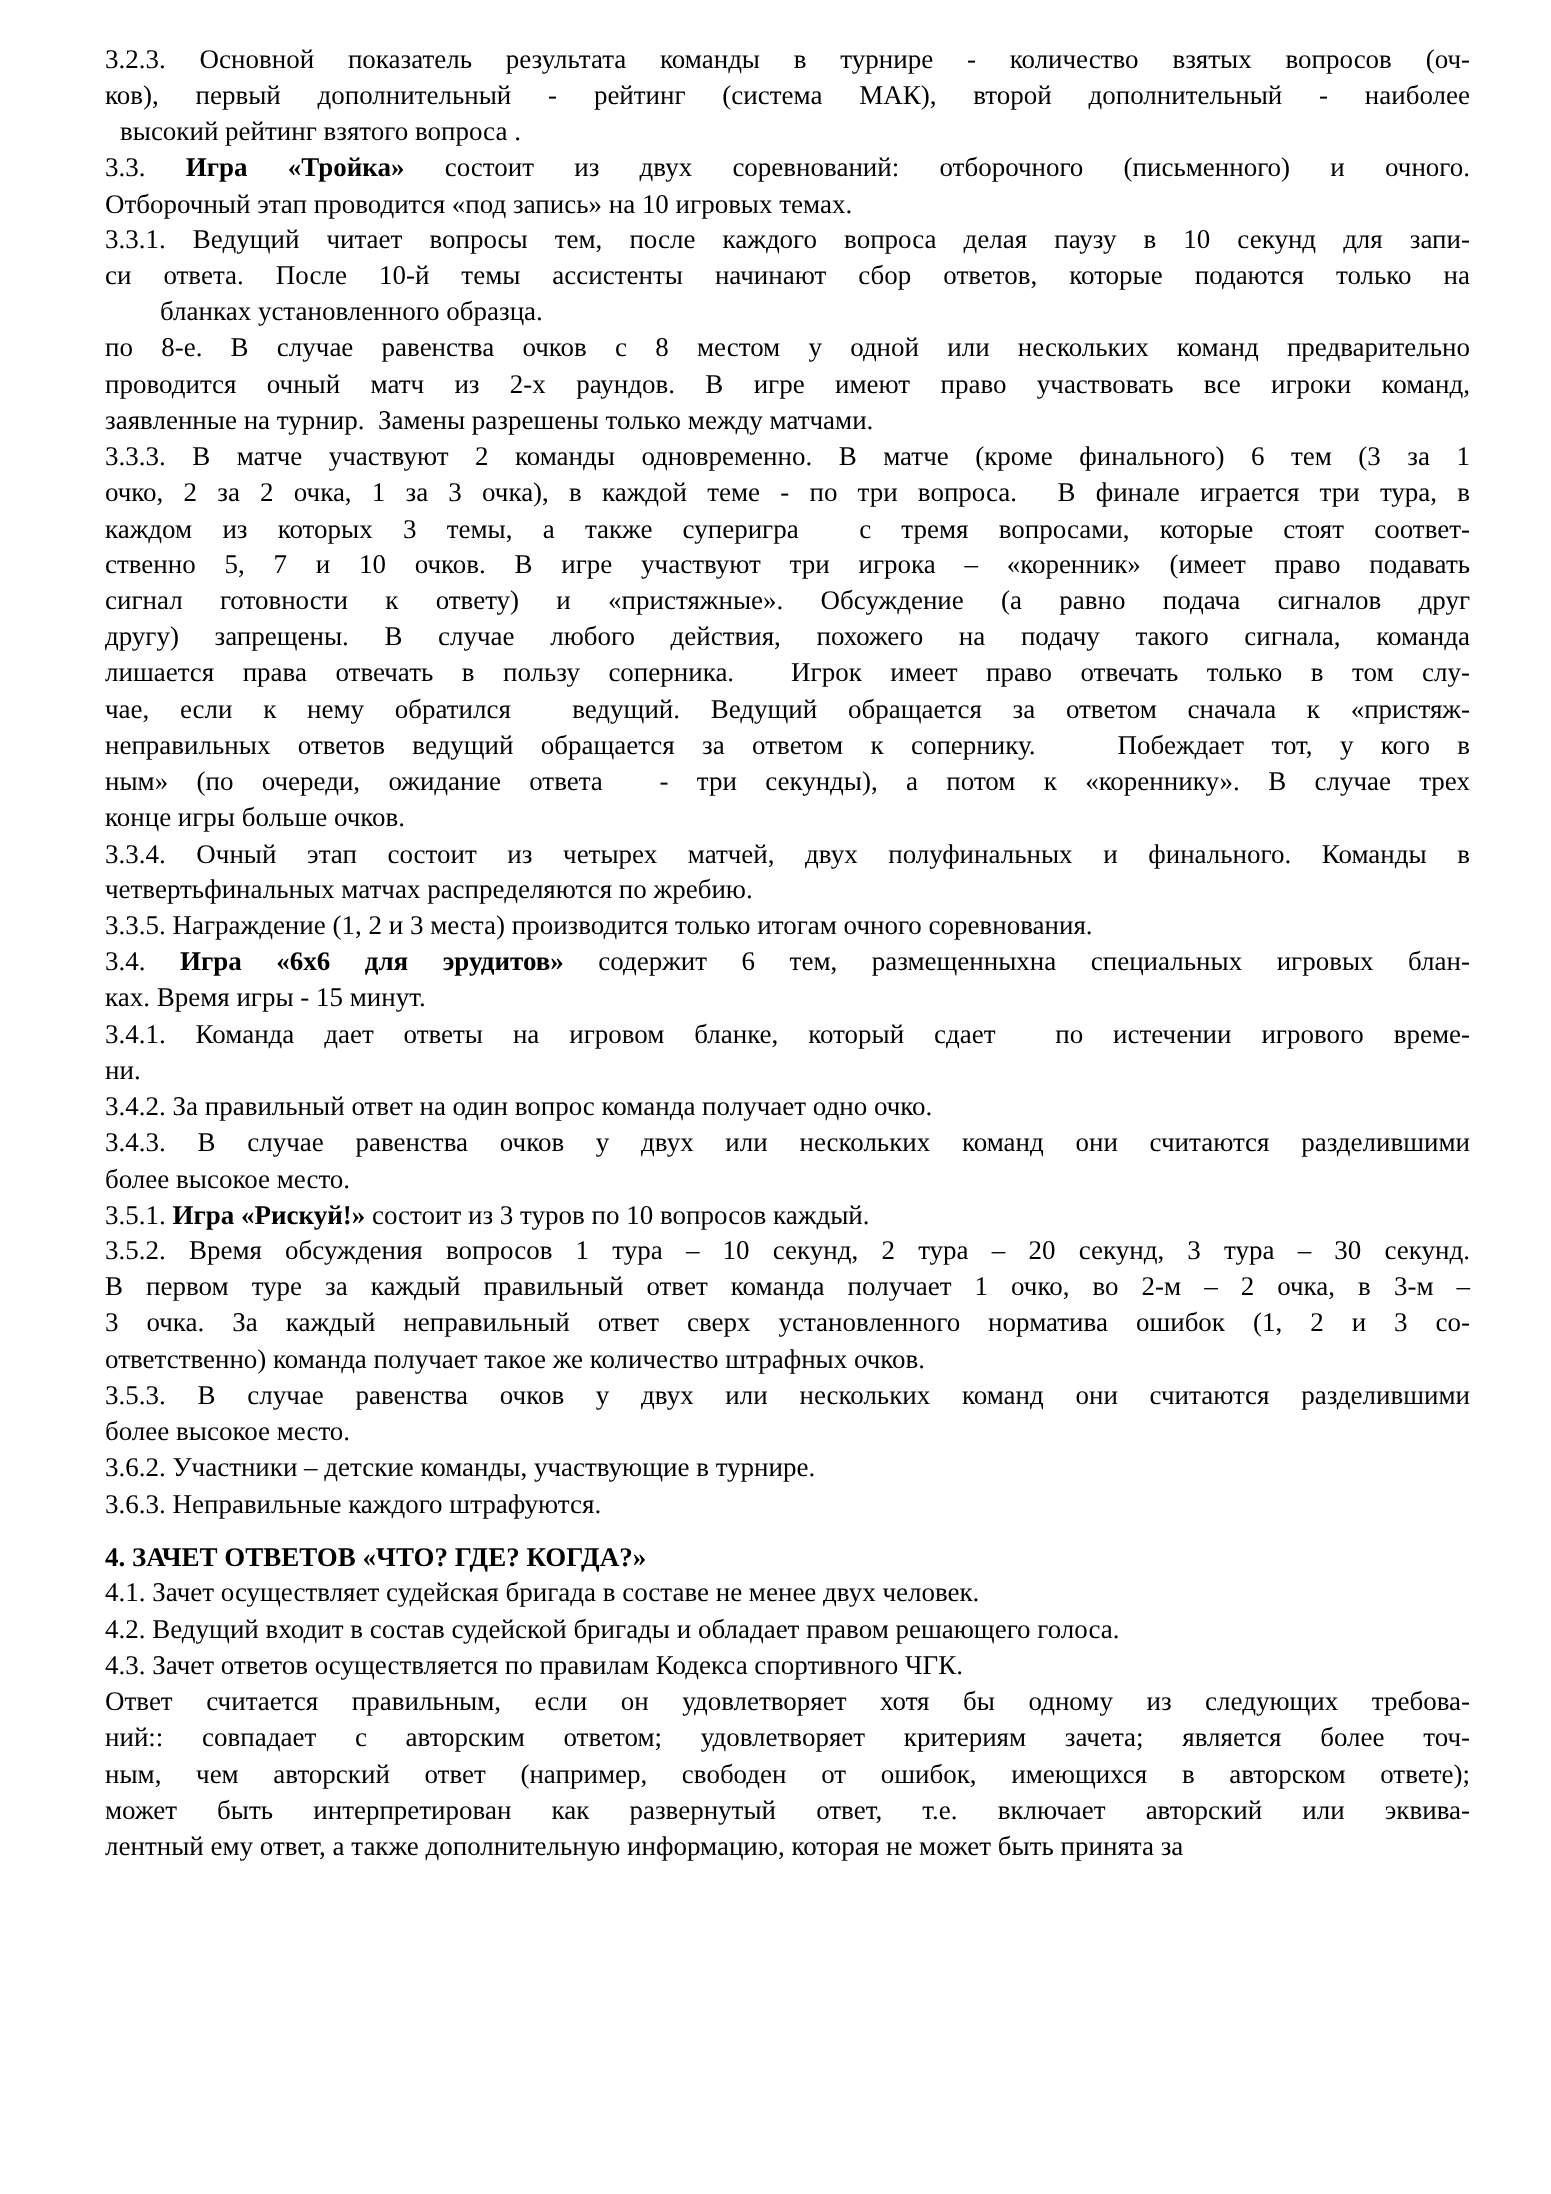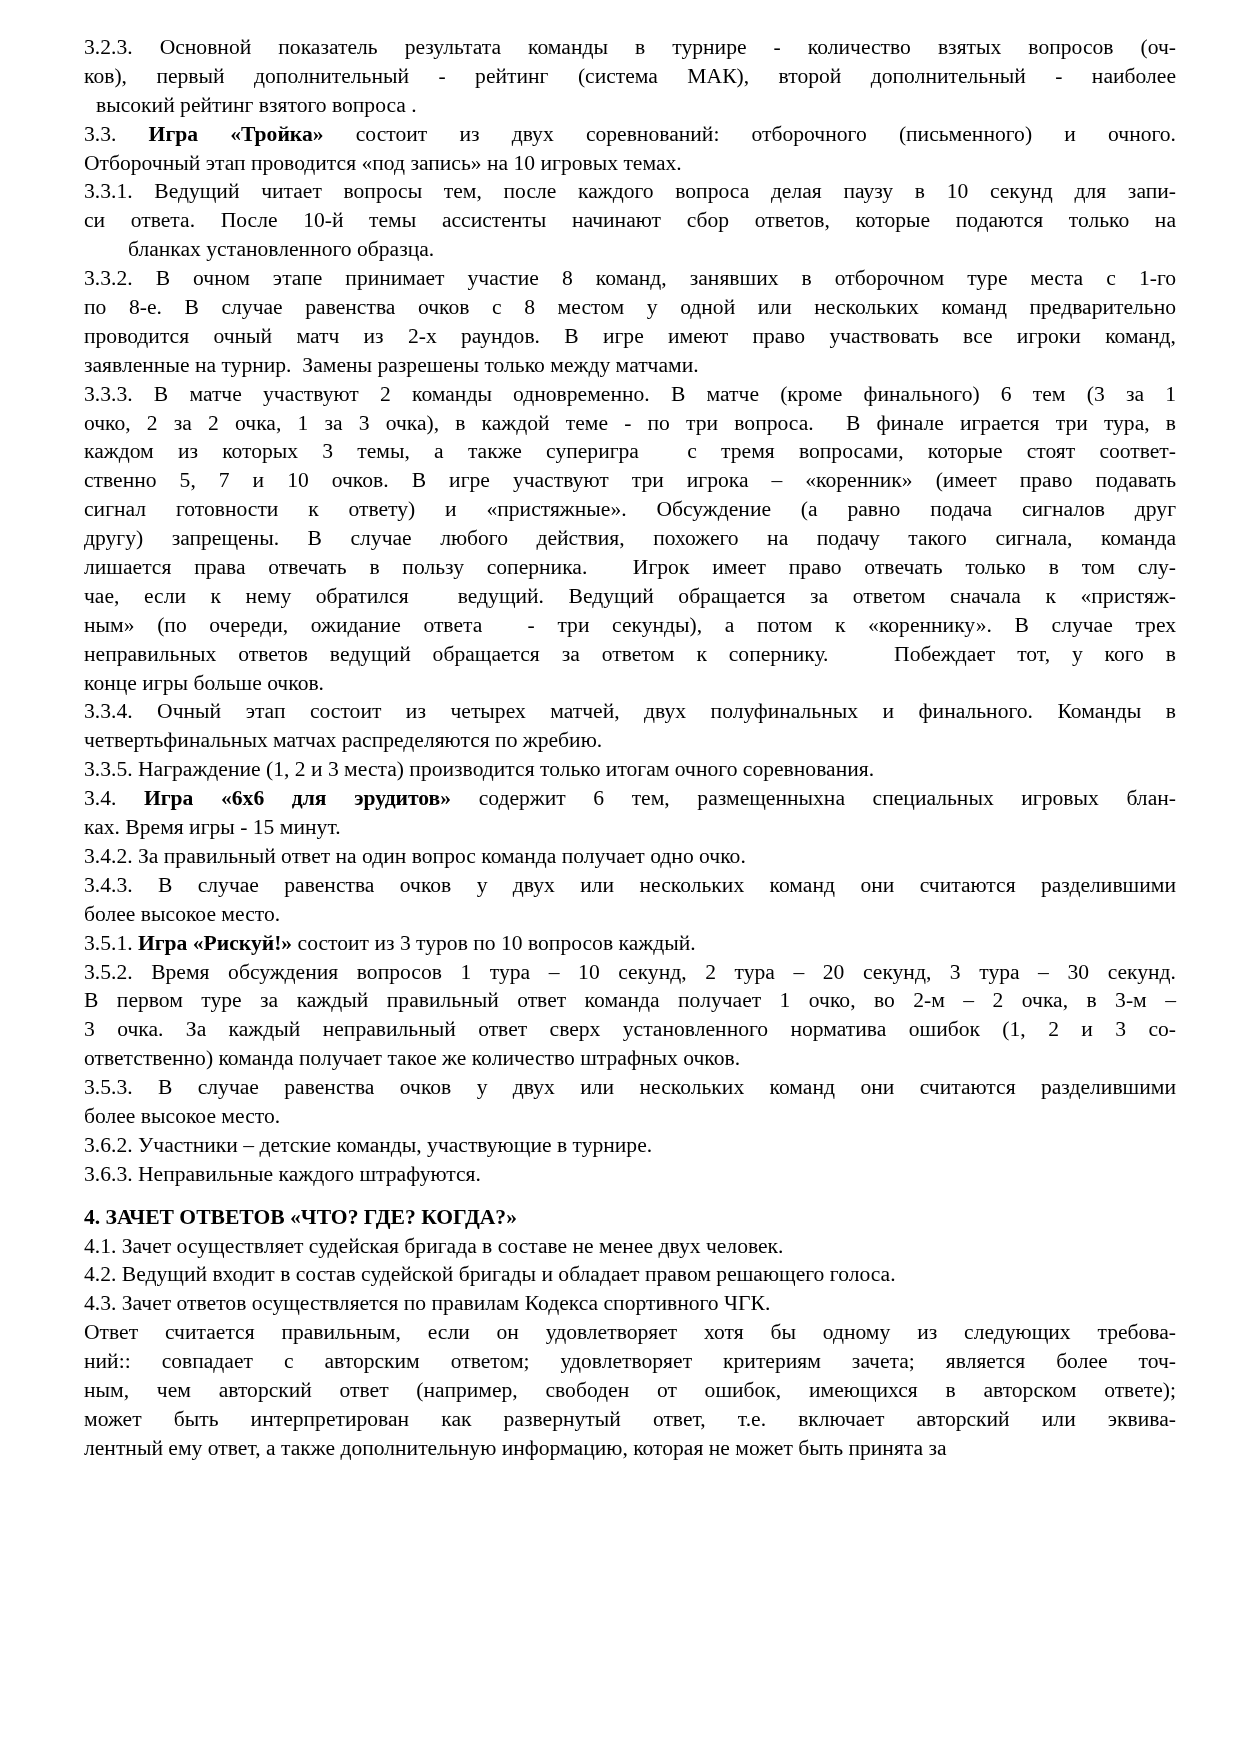--- a/index.html
+++ b/index.html
@@ -40,48 +40,51 @@
       <div class="para">
         <span class="line"><span style="white-space: pre-wrap;">3.3. </span><span class="b" style="white-space: pre-wrap;">Игра «Тройка»</span><span style="white-space: pre-wrap;"> состоит из двух соревнований: отборочного (письменного) и очного.</span></span>
         <span class="line last"><span style="white-space: pre-wrap;">Отборочный этап проводится «под запись» на 10 игровых темах.</span></span>
       </div>
       <div class="para">
         <span class="line"><span style="white-space: pre-wrap;">3.3.1. Ведущий читает вопросы тем, после каждого вопроса делая паузу в 10 секунд для запи-</span></span>
         <span class="line"><span style="white-space: pre-wrap;">си ответа. После 10-й темы ассистенты начинают сбор ответов, которые подаются только на</span></span>
         <span class="line last"><span style="white-space: pre-wrap; margin-left: 44px;">бланках установленного образца.</span></span>
       </div>
       <div class="para">
-        <span class="line"><span style="white-space: pre-wrap;">3.3.2. В очном этапе принимает участие 8 команд, занявших в отборочном туре места с 1-го</span></span>
         <span class="line"><span style="white-space: pre-wrap;">по 8-е. В случае равенства очков с 8 местом у одной или нескольких команд предварительно</span></span>
         <span class="line"><span style="white-space: pre-wrap;">проводится очный матч из 2-х раундов. В игре имеют право участвовать все игроки команд,</span></span>
         <span class="line last"><span style="white-space: pre-wrap;">заявленные на турнир.  Замены разрешены только между матчами.</span></span>
       </div>
       <div class="para">
         <span class="line"><span style="white-space: pre-wrap;">3.3.3. В матче участвуют 2 команды одновременно. В матче (кроме финального) 6 тем (3 за 1</span></span>
         <span class="line"><span style="white-space: pre-wrap;">очко, 2 за 2 очка, 1 за 3 очка), в каждой теме - по три вопроса.  В финале играется три тура, в</span></span>
         <span class="line"><span style="white-space: pre-wrap;">каждом из которых 3 темы, а также суперигра  с тремя вопросами, которые стоят соответ-</span></span>
         <span class="line"><span style="white-space: pre-wrap;">ственно 5, 7 и 10 очков. В игре участвуют три игрока – «коренник» (имеет право подавать</span></span>
         <span class="line"><span style="white-space: pre-wrap;">сигнал готовности к ответу) и «пристяжные». Обсуждение (а равно подача сигналов друг</span></span>
         <span class="line"><span style="white-space: pre-wrap;">другу) запрещены. В случае любого действия, похожего на подачу такого сигнала, команда</span></span>
         <span class="line"><span style="white-space: pre-wrap;">лишается права отвечать в пользу соперника.  Игрок имеет право отвечать только в том слу-</span></span>
         <span class="line"><span style="white-space: pre-wrap;">чае, если к нему обратился  ведущий. Ведущий обращается за ответом сначала к «пристяж-</span></span>
+        <span class="line"><span style="white-space: pre-wrap;">неправильных ответов ведущий обращается за ответом к сопернику.   Побеждает тот, у кого в</span></span>
         <span class="line"><span style="white-space: pre-wrap;">ным» (по очереди, ожидание ответа  - три секунды), а потом к «кореннику». В случае трех</span></span>
-        <span class="line"><span style="white-space: pre-wrap;">неправильных ответов ведущий обращается за ответом к сопернику.   Побеждает тот, у кого в</span></span>
         <span class="line last"><span style="white-space: pre-wrap;">конце игры больше очков.</span></span>
       </div>
       <div class="para">
         <span class="line"><span style="white-space: pre-wrap;">3.3.4. Очный этап состоит из четырех матчей, двух полуфинальных и финального. Команды в</span></span>
         <span class="line last"><span style="white-space: pre-wrap;">четвертьфинальных матчах распределяются по жребию.</span></span>
       </div>
       <div class="para">
         <span class="line last"><span style="white-space: pre-wrap;">3.3.5. Награждение (1, 2 и 3 места) производится только итогам очного соревнования.</span></span>
       </div>
       <div class="para">
         <span class="line"><span style="white-space: pre-wrap;">3.4. </span><span class="b" style="white-space: pre-wrap;">Игра «6х6 для эрудитов»</span><span style="white-space: pre-wrap;"> содержит 6 тем, размещенныхна специальных игровых блан-</span></span>
         <span class="line last"><span style="white-space: pre-wrap;">ках. Время игры - 15 минут.</span></span>
+      </div>
+      <div class="para">
+        <span class="line"><span style="white-space: pre-wrap;">3.4.1. Команда дает ответы на игровом бланке, который сдает  по истечении игрового време-</span></span>
+        <span class="line last"><span style="white-space: pre-wrap;">ни.</span></span>
       </div>
       <div class="para">
         <span class="line last"><span style="white-space: pre-wrap;">3.4.2. За правильный ответ на один вопрос команда получает одно очко.</span></span>
       </div>
       <div class="para">
         <span class="line"><span style="white-space: pre-wrap;">3.4.3. В случае равенства очков у двух или нескольких команд они считаются разделившими</span></span>
         <span class="line last"><span style="white-space: pre-wrap;">более высокое место.</span></span>
       </div>
       <div class="para">
         <span class="line last"><span style="white-space: pre-wrap;">3.5.1. </span><span class="b" style="white-space: pre-wrap;">Игра «Рискуй!»</span><span style="white-space: pre-wrap;"> состоит из 3 туров по 10 вопросов каждый.</span></span>

